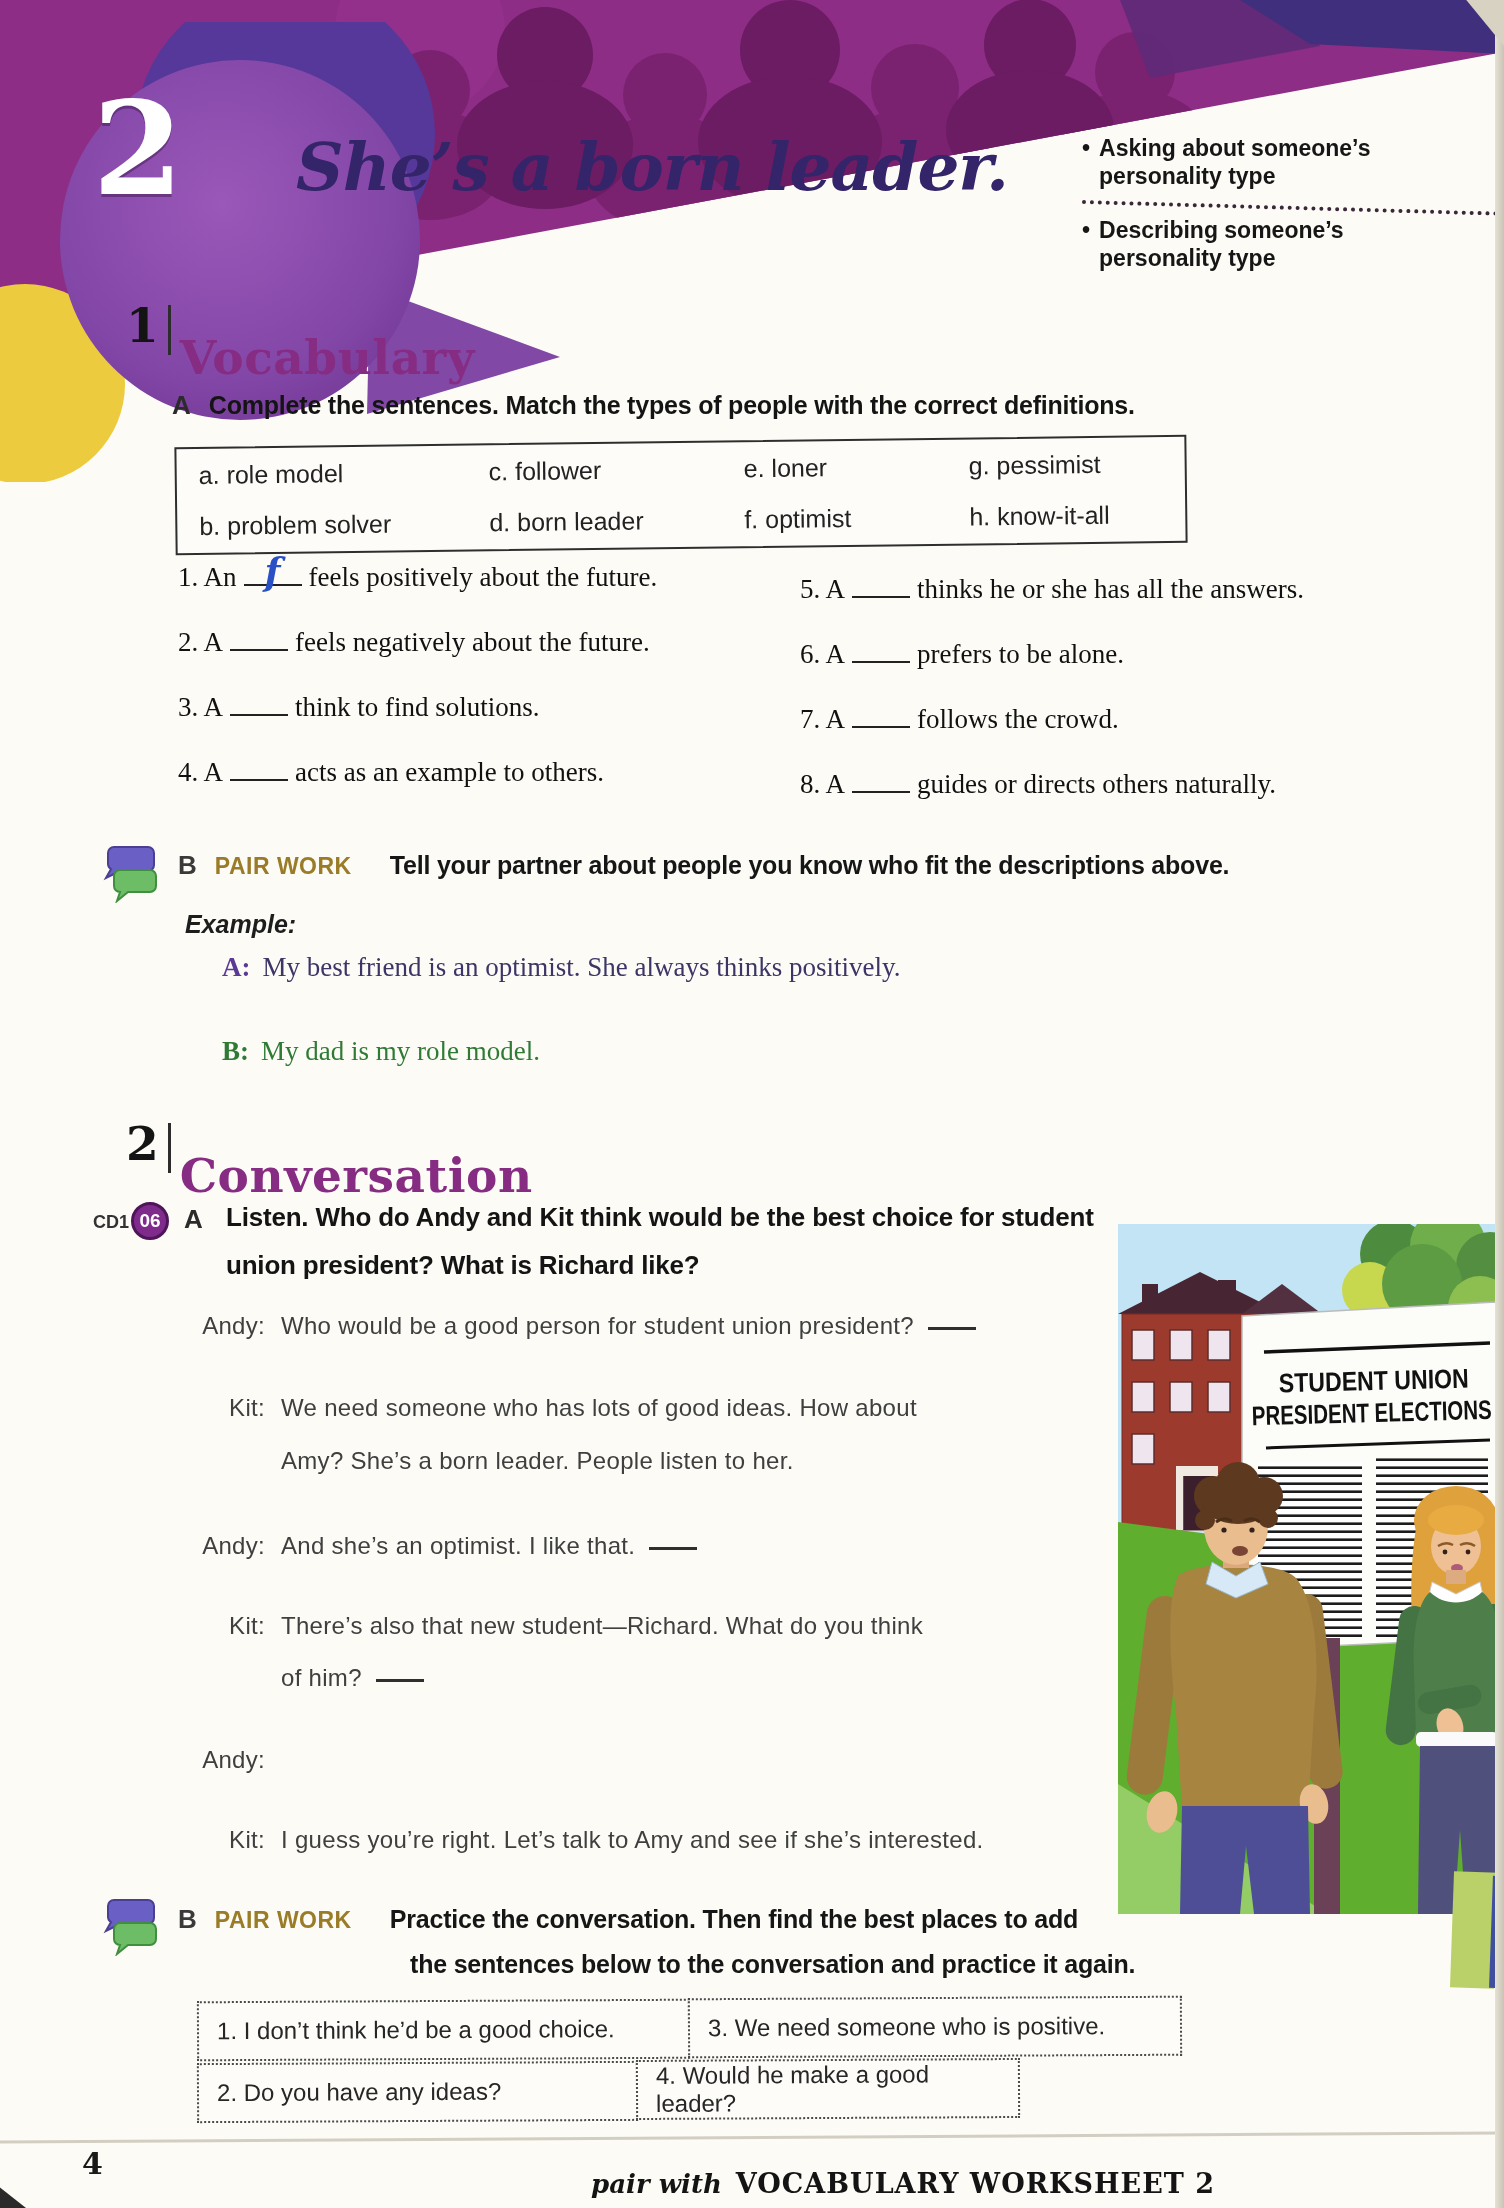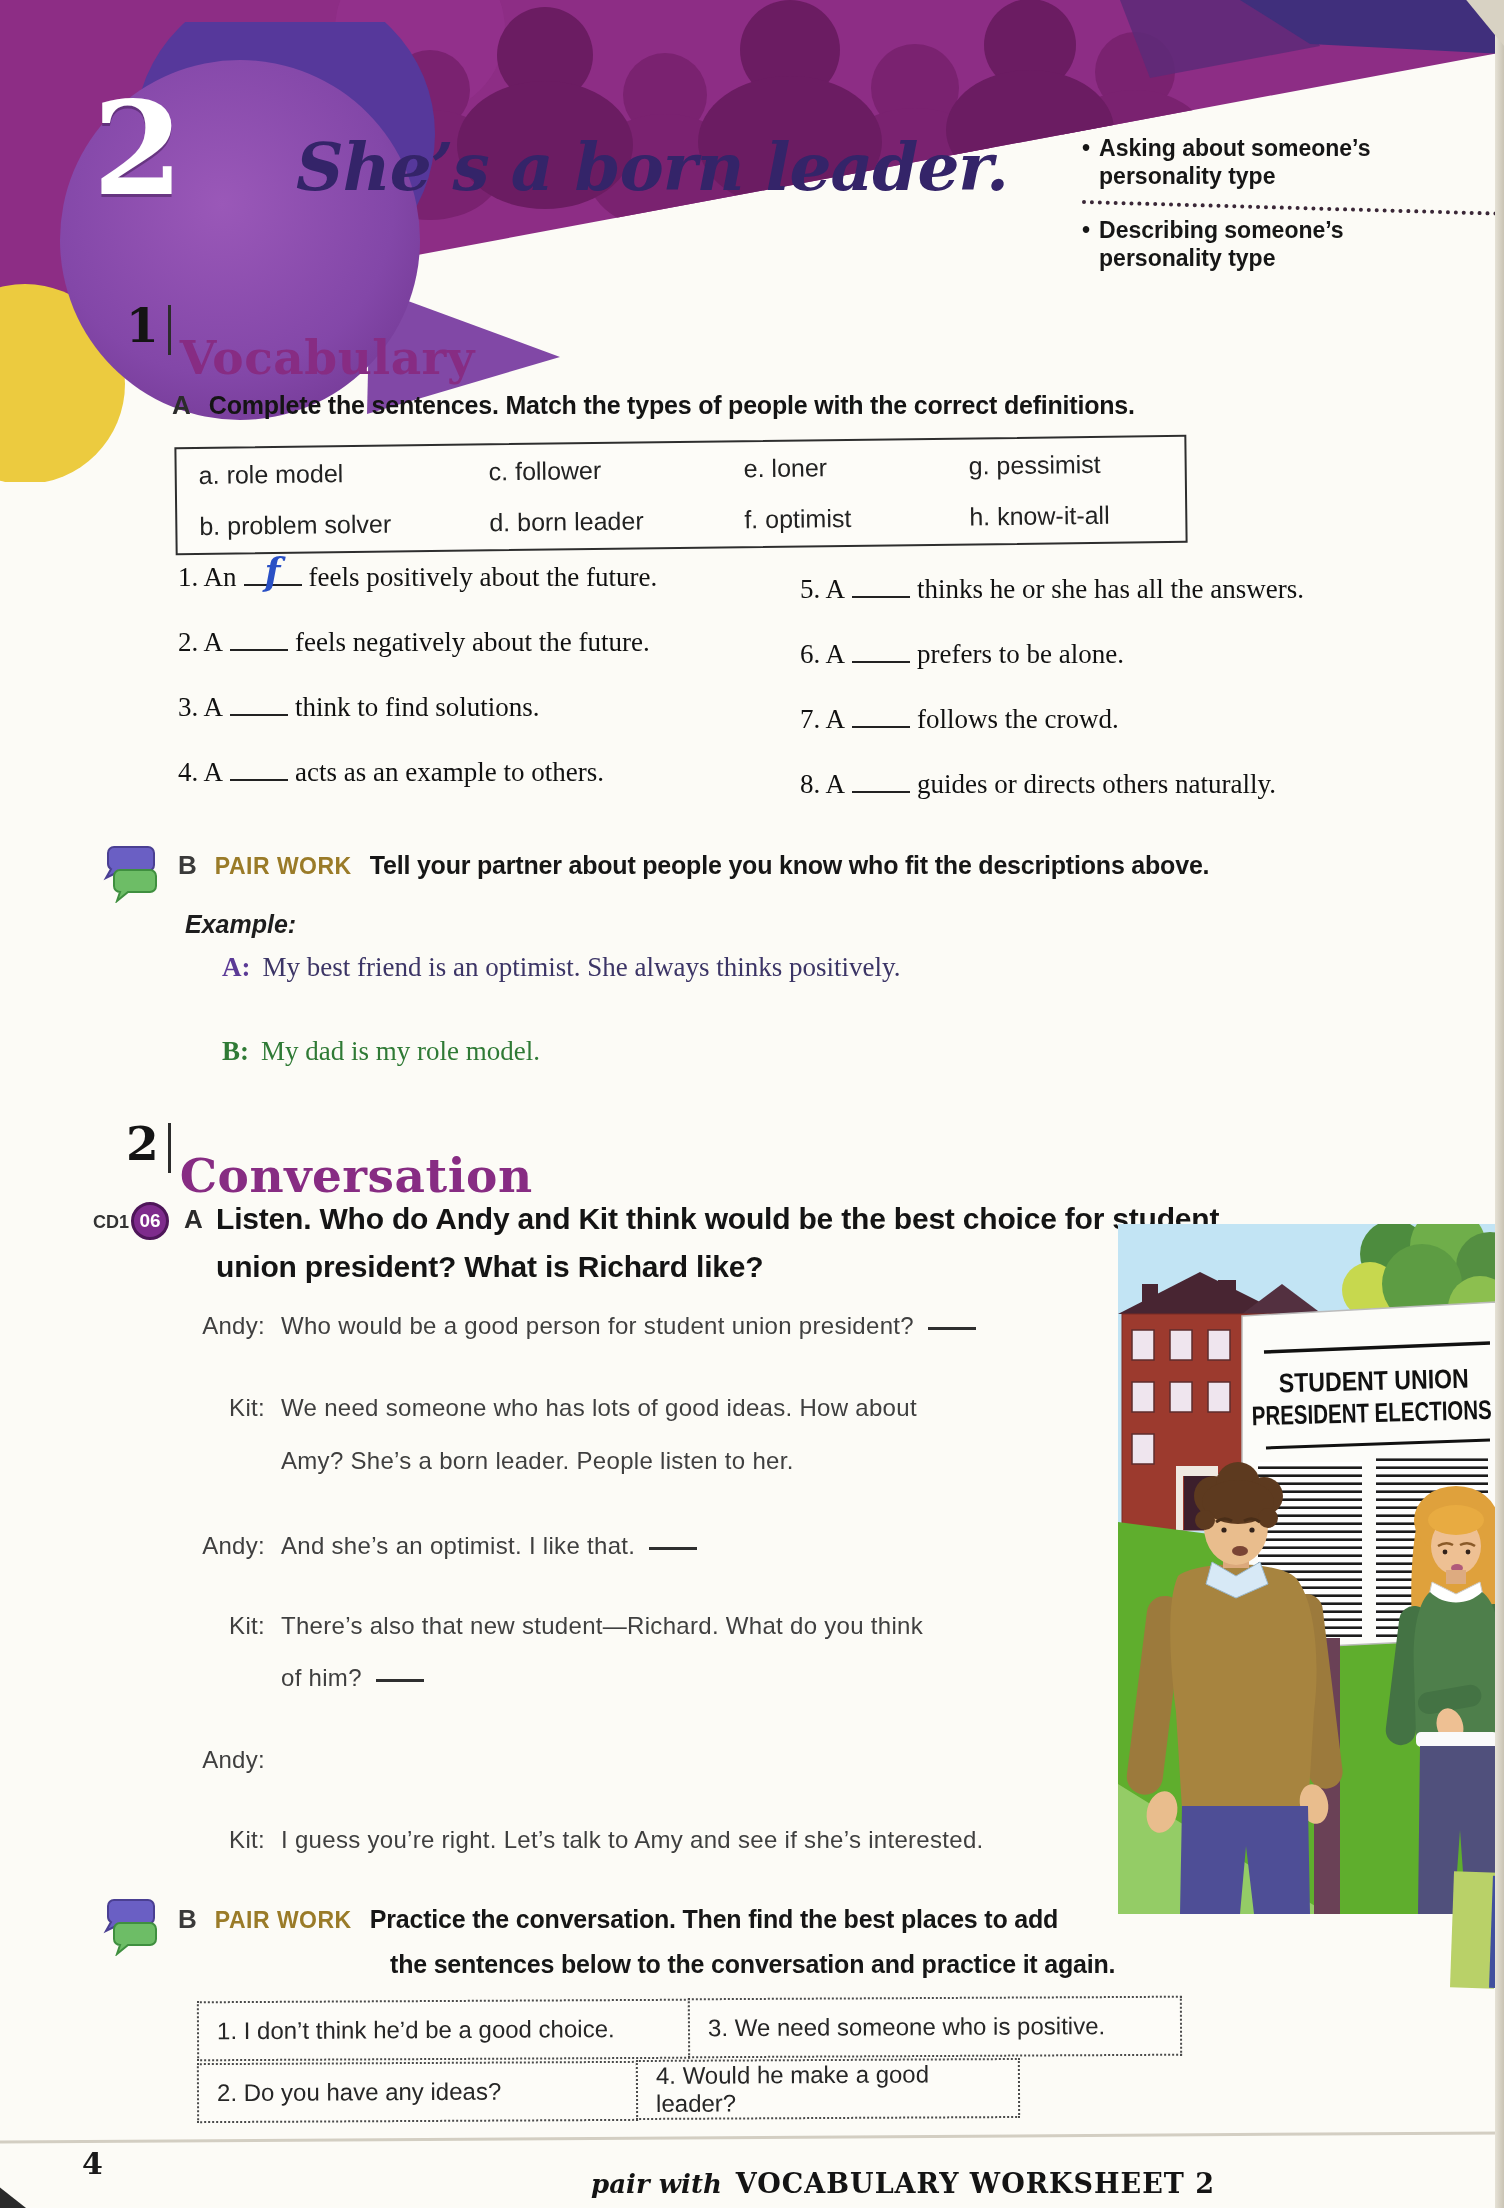--- a/index.html
+++ b/index.html
@@ -41,33 +41,33 @@
   .sent{position:absolute;font-family:"Liberation Serif",serif;font-size:27px;color:#111;white-space:nowrap;}
   .blank{display:inline-block;width:58px;border-bottom:2px solid #222;position:relative;height:6px;margin:0 7px;}
   .blank .ans{position:absolute;left:50%;bottom:-6px;transform:translateX(-50%);
               font-family:"DejaVu Serif",serif;font-style:italic;font-weight:bold;
               font-size:37px;color:#2a50c5;line-height:1;}
 
   
   .pw-row{position:absolute;display:flex;gap:18px;align-items:baseline;white-space:nowrap;}
   .pw-b{font-weight:bold;font-size:26px;color:#3a3a3a;}
   .pw-tag{font-weight:bold;font-size:23px;color:#9a7b28;letter-spacing:.5px;}
-  .pw-text{font-weight:bold;font-size:25px;color:#161616;letter-spacing:-.2px;}
+  .pw-text{font-weight:bold;font-size:25px;color:#161616;letter-spacing:-.2px;margin-left:20px;}
   .example{position:absolute;font-style:italic;font-weight:bold;font-size:25px;color:#1d1d1d;}
   .ex-line{position:absolute;font-family:"Liberation Serif",serif;font-size:27px;white-space:nowrap;}
   .ex-line .sp{font-weight:bold;margin-right:12px;}
   .ex-a{color:#3c3566;} .ex-a .sp{color:#5b3a96;}
   .ex-b{color:#2f7a35;margin-top:36px;} .ex-b .sp{color:#2f7a35;}
 
   
   .cd-label{position:absolute;font-weight:bold;font-size:18px;color:#333;}
   .track-badge{position:absolute;width:38px;height:38px;border-radius:50%;background:#7e2b8c;
                border:3px solid #4e1659;color:#fff;font-weight:bold;font-size:19px;
                display:flex;align-items:center;justify-content:center;box-sizing:border-box;}
-  .conv-instr{position:absolute;font-weight:bold;font-size:30px;color:#141414;letter-spacing:-.2px;white-space:nowrap;}
+  .conv-instr{position:absolute;font-weight:bold;font-size:26px;color:#141414;letter-spacing:-.2px;white-space:nowrap;margin-left:10px;}
   .dline{position:absolute;left:150px;display:flex;gap:16px;font-size:24px;color:#3f3f3f;
          letter-spacing:.3px;white-space:nowrap;justify-content:center;}
   .dspeaker{width:115px;text-align:right;flex:none;}
   .dblank{display:inline-block;width:48px;border-bottom:3px solid #2f2f2f;transform:translateY(-4px);margin-left:14px;}
 
   
   .illus{position:absolute;left:1118px;top:1224px;width:378px;height:690px;}
 
   
   .optbox{position:absolute;border:2px dotted #4a4a4a;display:flex;align-items:center;

